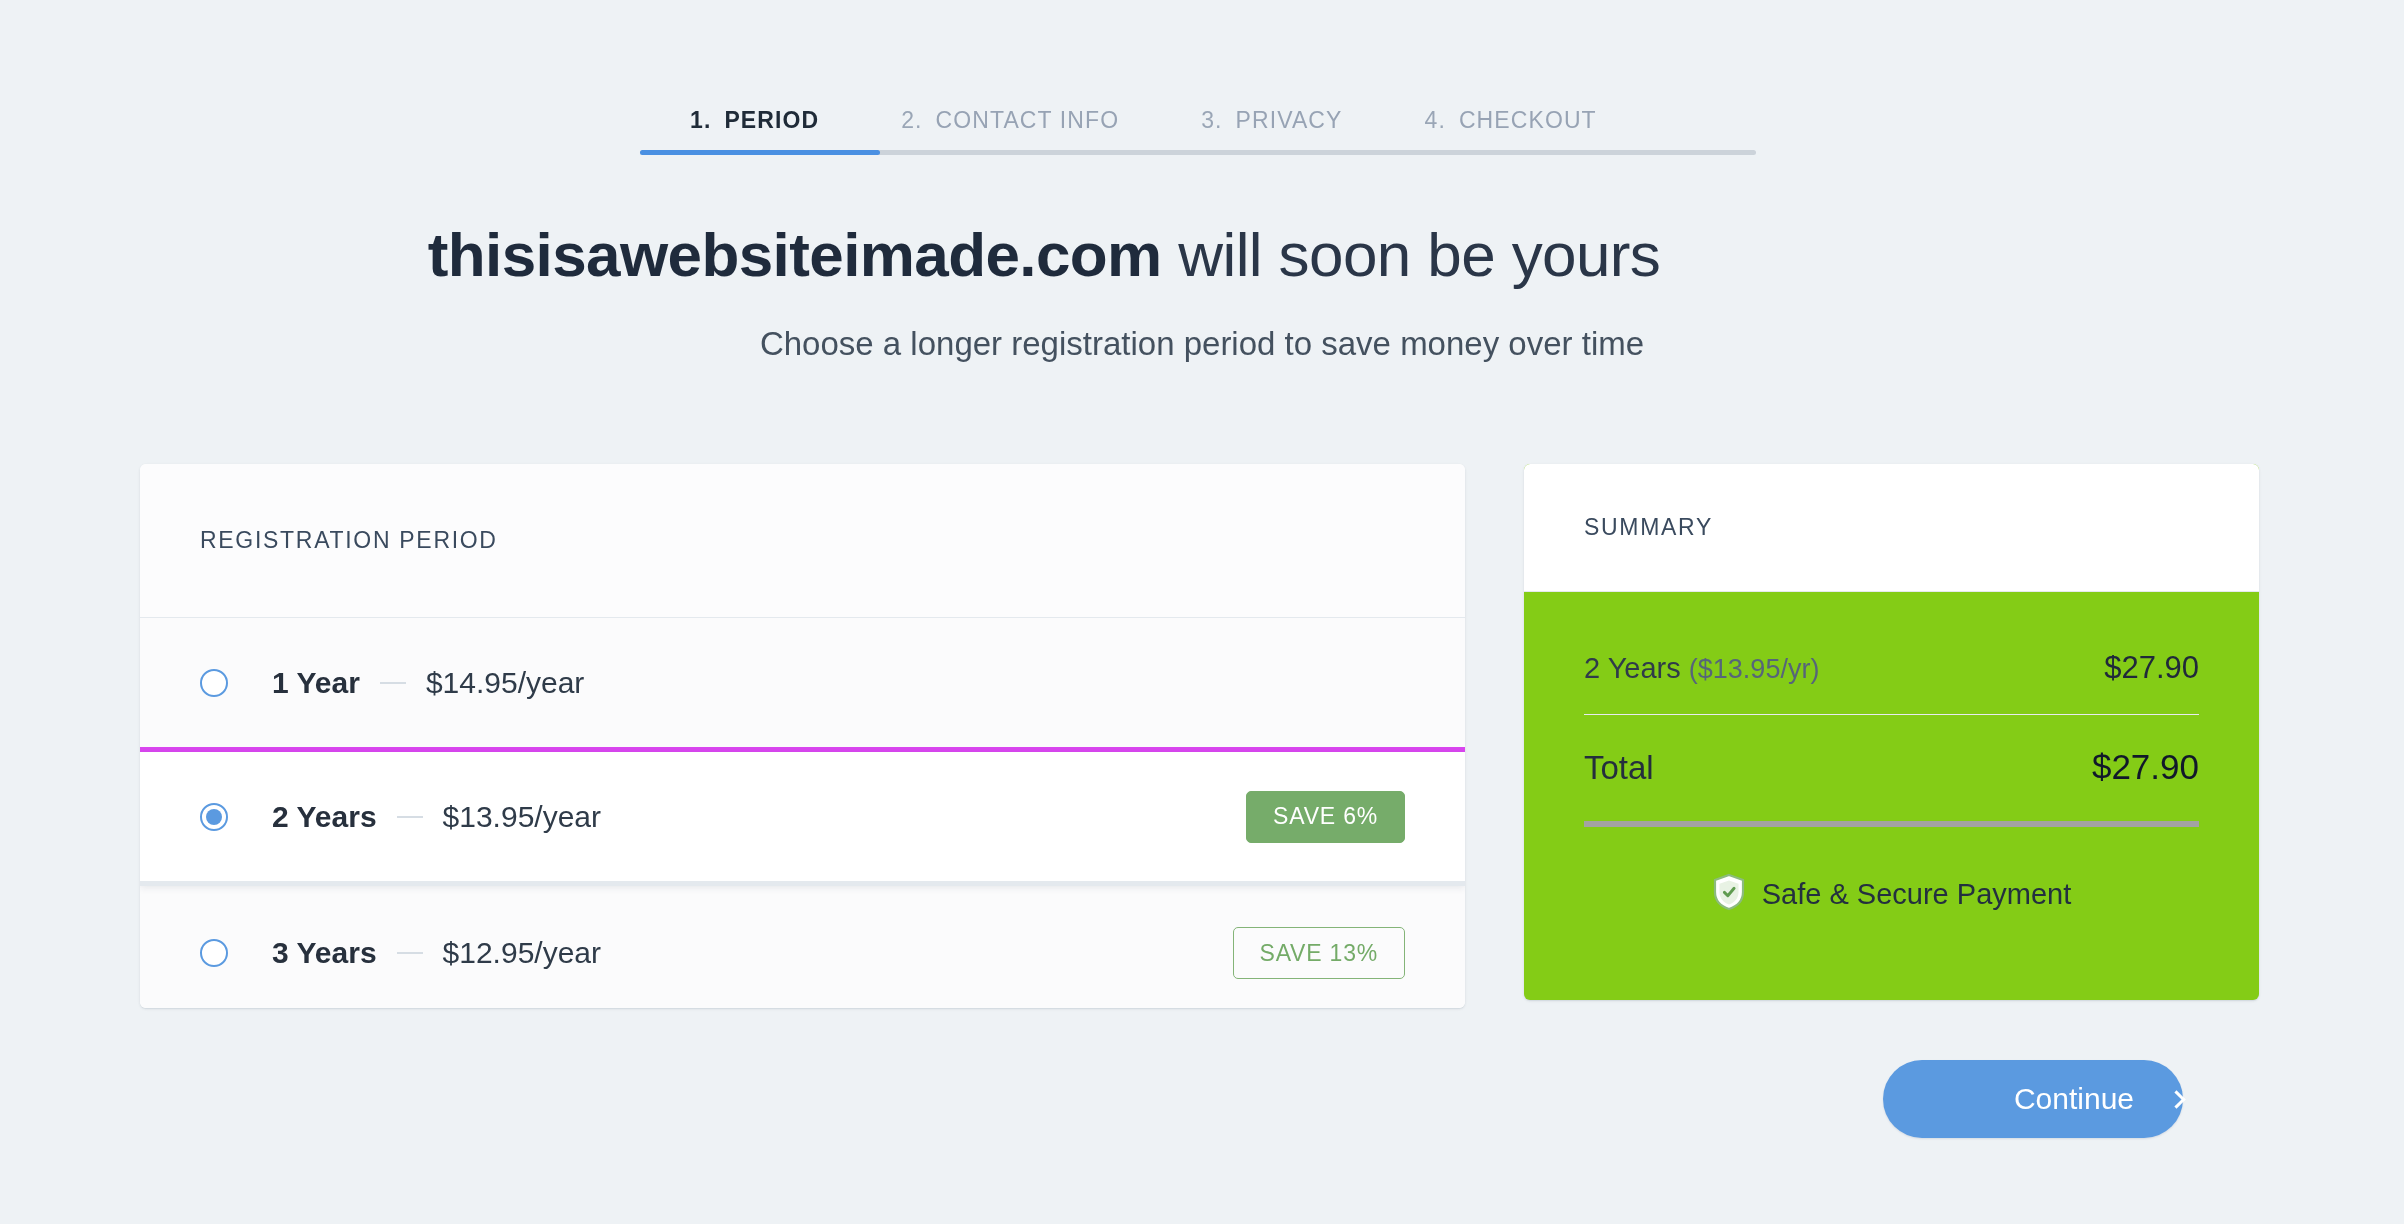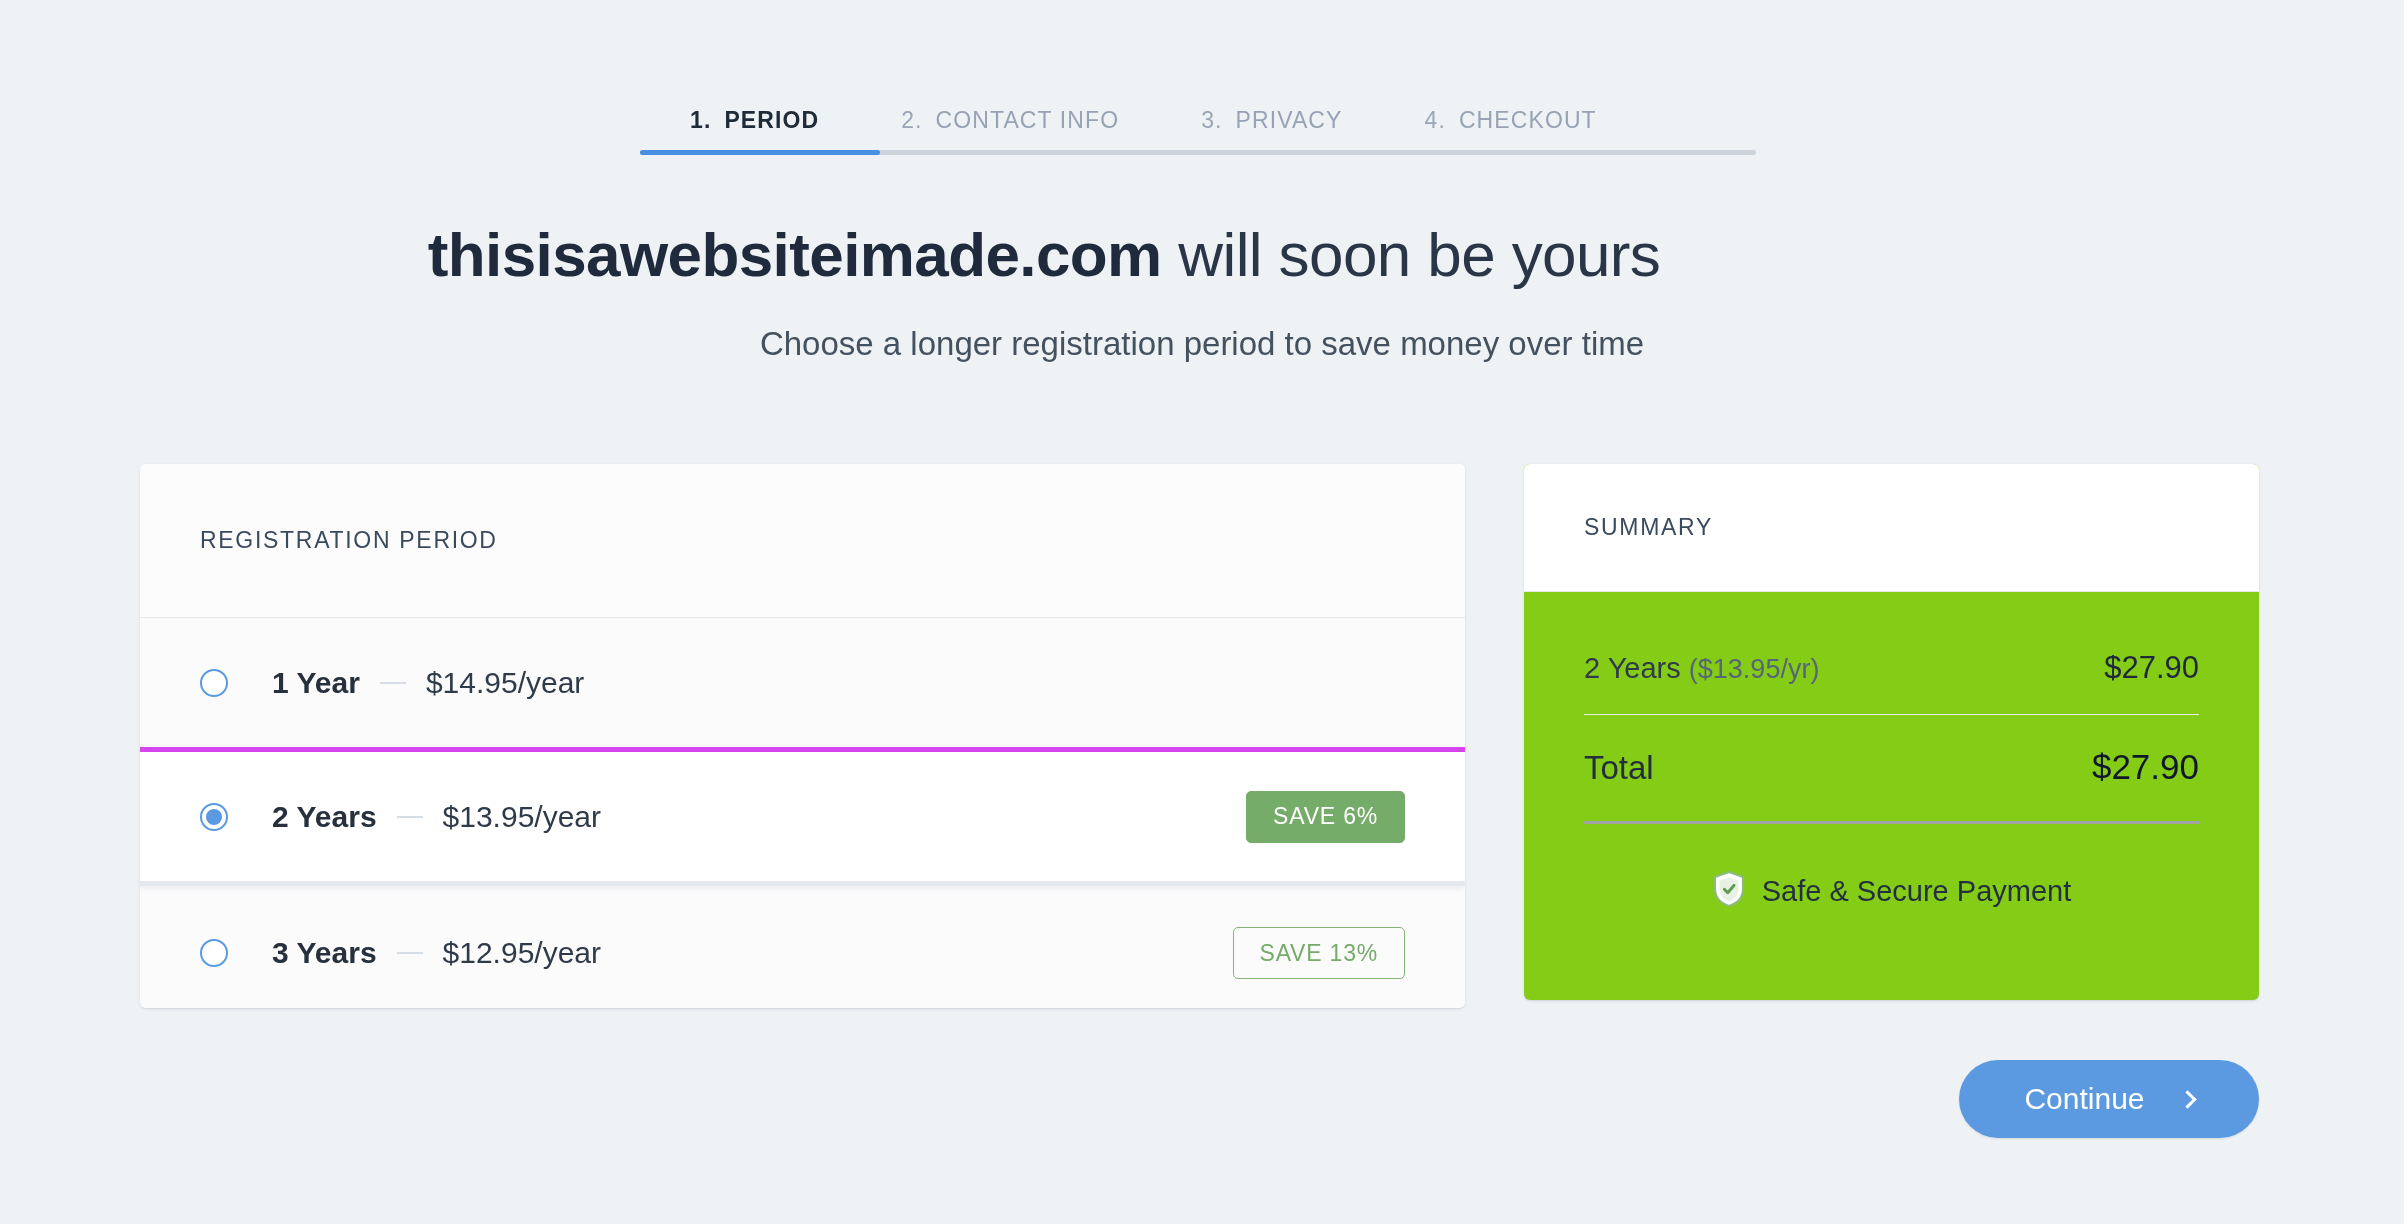--- a/index.html
+++ b/index.html
@@ -247,21 +247,21 @@
     color: #20293a;
     white-space: nowrap;
   }
 
   .summary-total {
     display: flex;
     align-items: baseline;
     justify-content: space-between;
     padding-top: 32px;
     padding-bottom: 34px;
-    border-bottom: 3px solid #a3a3a3;
+    border-bottom: 6px solid #a3a3a3;
   }
   .summary-total .left {
     font-size: 33px;
     color: #242e3d;
   }
   .summary-total .right {
     font-size: 35px;
     color: #11182a;
   }
 
@@ -274,30 +274,30 @@
   }
   .secure-text {
     font-size: 29px;
     color: #23303f;
     white-space: nowrap;
   }
 
   
   .continue-btn {
     position: absolute;
-    left: 1959px;
+    left: 1883px;
     top: 1060px;
     width: 300px;
     height: 78px;
     border-radius: 39px;
     background: #5b9ae0;
     border: none;
     display: flex;
     align-items: center;
-    justify-content: center;
+    justify-content: flex-end;
     gap: 42px;
     cursor: pointer;
     box-shadow: 0 1px 2px rgba(30,60,110,0.12);
   }
   .continue-btn .c-label {
     font-size: 30px;
     color: #ffffff;
     font-family: "Liberation Sans", sans-serif;
   }
   .chev {

